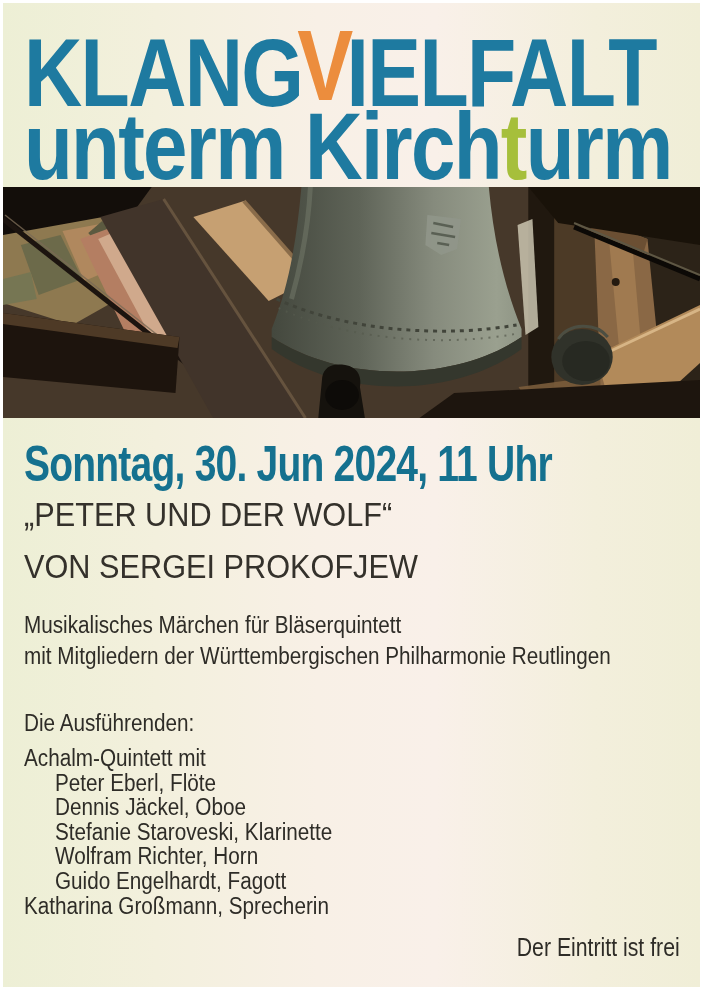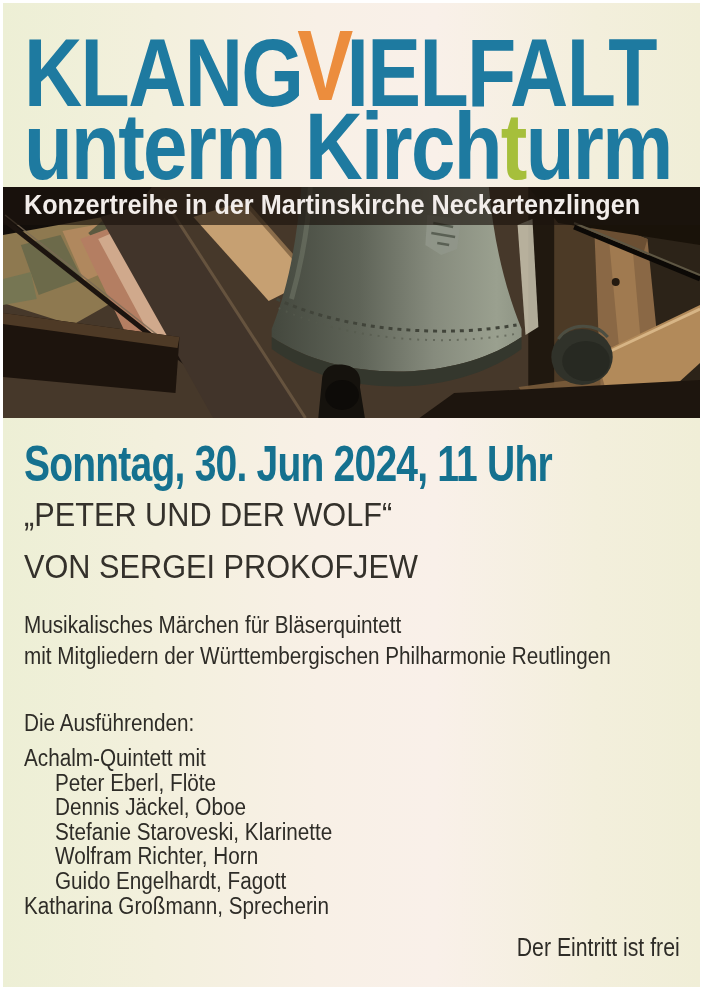--- a/index.html
+++ b/index.html
@@ -135,23 +135,20 @@
       <path d="M310,0 C308,40 300,80 291,112" stroke="#767b6c" stroke-width="5" opacity="0.5" fill="none"></path>
       <g transform="translate(428,28)">
         <path d="M0,0 L34,4 L30,34 L14,40 L-2,30 Z" fill="#90968a" opacity="0.9"></path>
         <path d="M6,8 L26,12 M4,18 L28,22 M10,28 L22,30" stroke="#5a6054" stroke-width="2.5" fill="none"></path>
       </g>
       <path d="M322,190 C324,180 332,176 345,178 C358,180 362,190 360,200 L365,231 L318,231 Z" fill="#15120d"></path>
       <ellipse cx="342" cy="208" rx="17" ry="15" fill="#0d0b08"></ellipse>
 
       <polygon points="420,231 455,206 703,193 703,231" fill="#1d150e"></polygon>
     </svg>
-    <div class="subtitle-band">
-      <div class="subtitle">Konzertreihe in der Martinskirche Neckartenzlingen</div>
-    </div>
   </div>
 
   <div class="abs datetime">Sonntag, 30. Jun 2024, 11 Uhr</div>
   <div class="abs piece">„PETER UND DER WOLF“</div>
   <div class="abs composer">VON SERGEI PROKOFJEW</div>
   <div class="abs description">
     <div>Musikalisches Märchen für Bläserquintett</div>
     <div>mit Mitgliedern der Württembergischen Philharmonie Reutlingen</div>
   </div>
 

